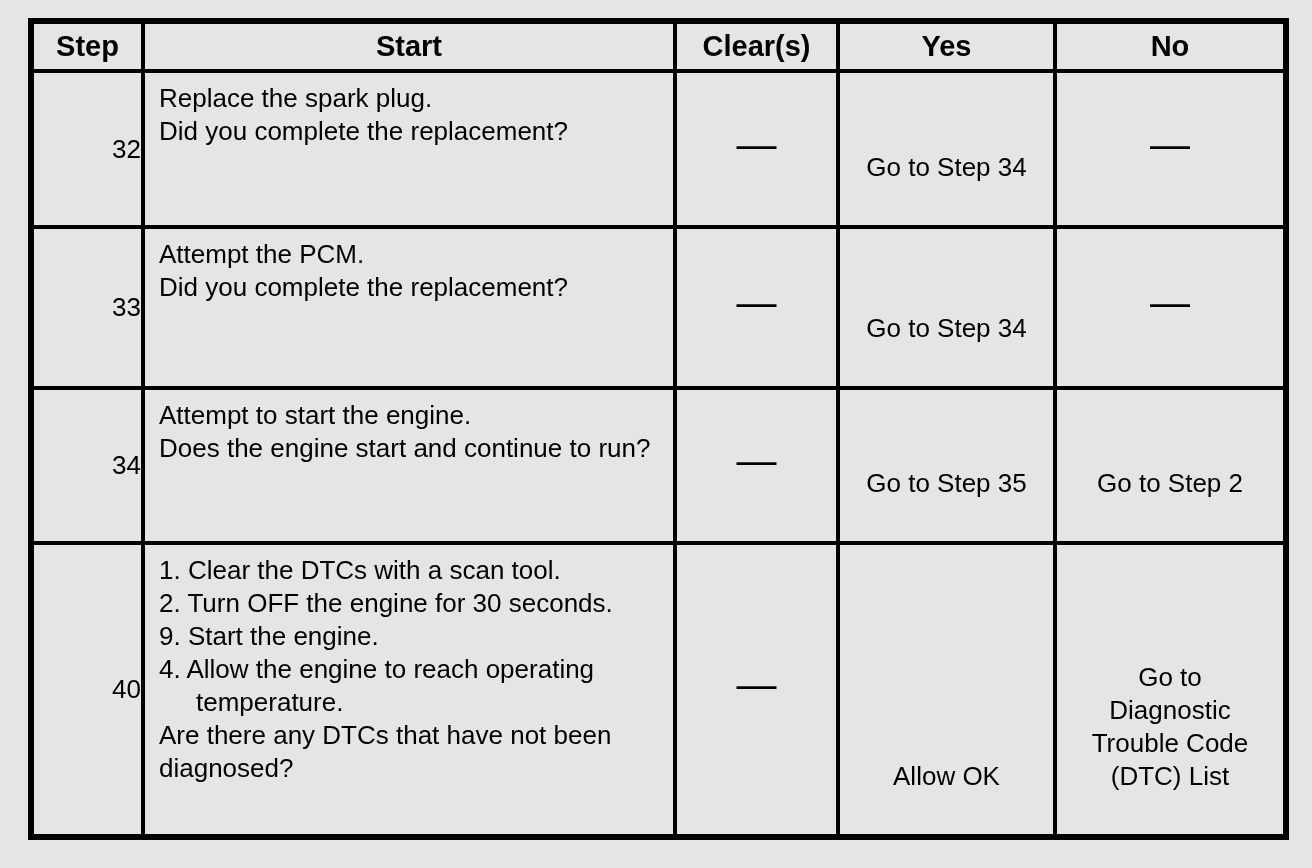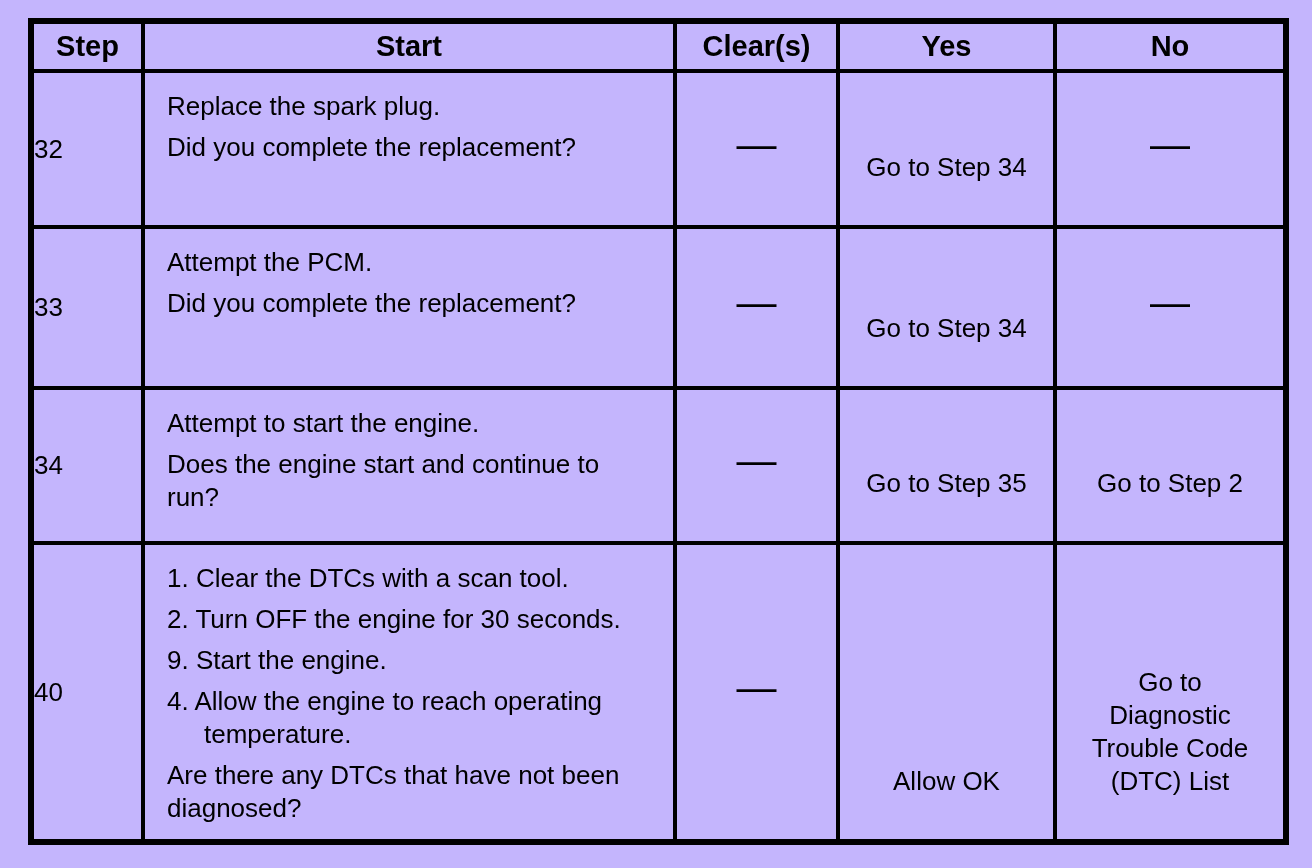--- a/index.html
+++ b/index.html
@@ -4,21 +4,21 @@
 <style>
   html, body {
     margin: 0;
     padding: 0;
     background: #ffffff;
   }
   .page {
     position: relative;
     width: 1312px;
     height: 868px;
-    background: #c4b5fd;
+    background: #e5e5e5;
     font-family: "Liberation Sans", sans-serif;
     color: #000000;
   }
   table.diag {
     position: absolute;
     left: 28px;
     top: 18px;
     width: 1255px;
     height: 822px;
     border-collapse: collapse;
@@ -38,30 +38,30 @@
     font-weight: bold;
     text-align: center;
     vertical-align: middle;
     padding: 0;
   }
   td {
     font-size: 26px;
     line-height: 33px;
   }
   td.cell-step {
-    text-align: left;
+    text-align: right;
     vertical-align: middle;
     padding: 0;
   }
   td.cell-action {
     vertical-align: top;
     text-align: left;
     padding: 9px 8px 6px 14px;
   }
-  .cell-action p { margin: 8px; }
+  .cell-action p { margin: 0; }
   .mt-lg { margin-top: 18px; }
   .mt-sm { margin-top: 9px; }
   .mt-xs { margin-top: 6px; }
   .list-item {
     padding-left: 37px;
     text-indent: -37px;
   }
   td.cell-value {
     text-align: center;
     vertical-align: middle;

